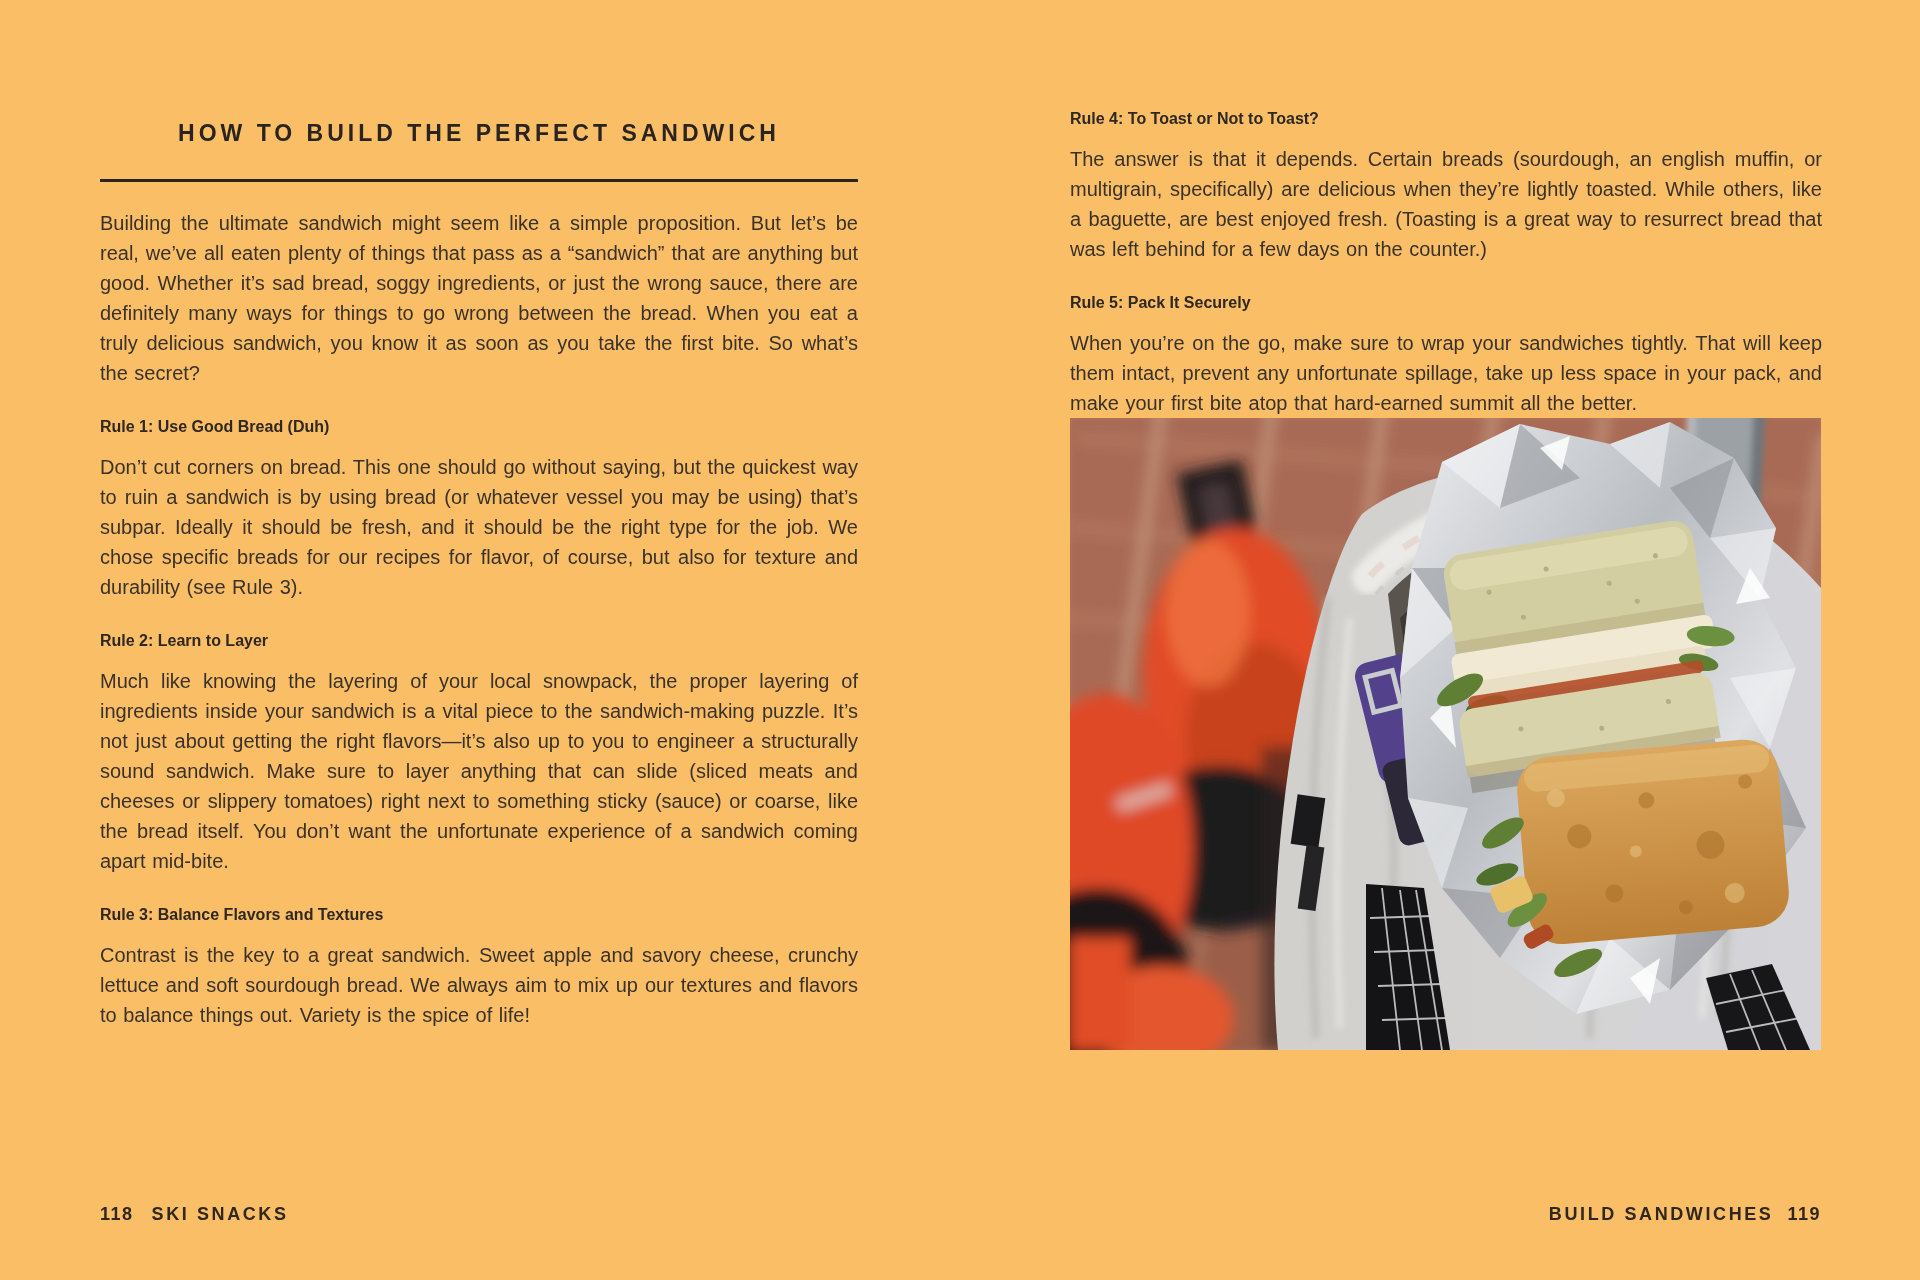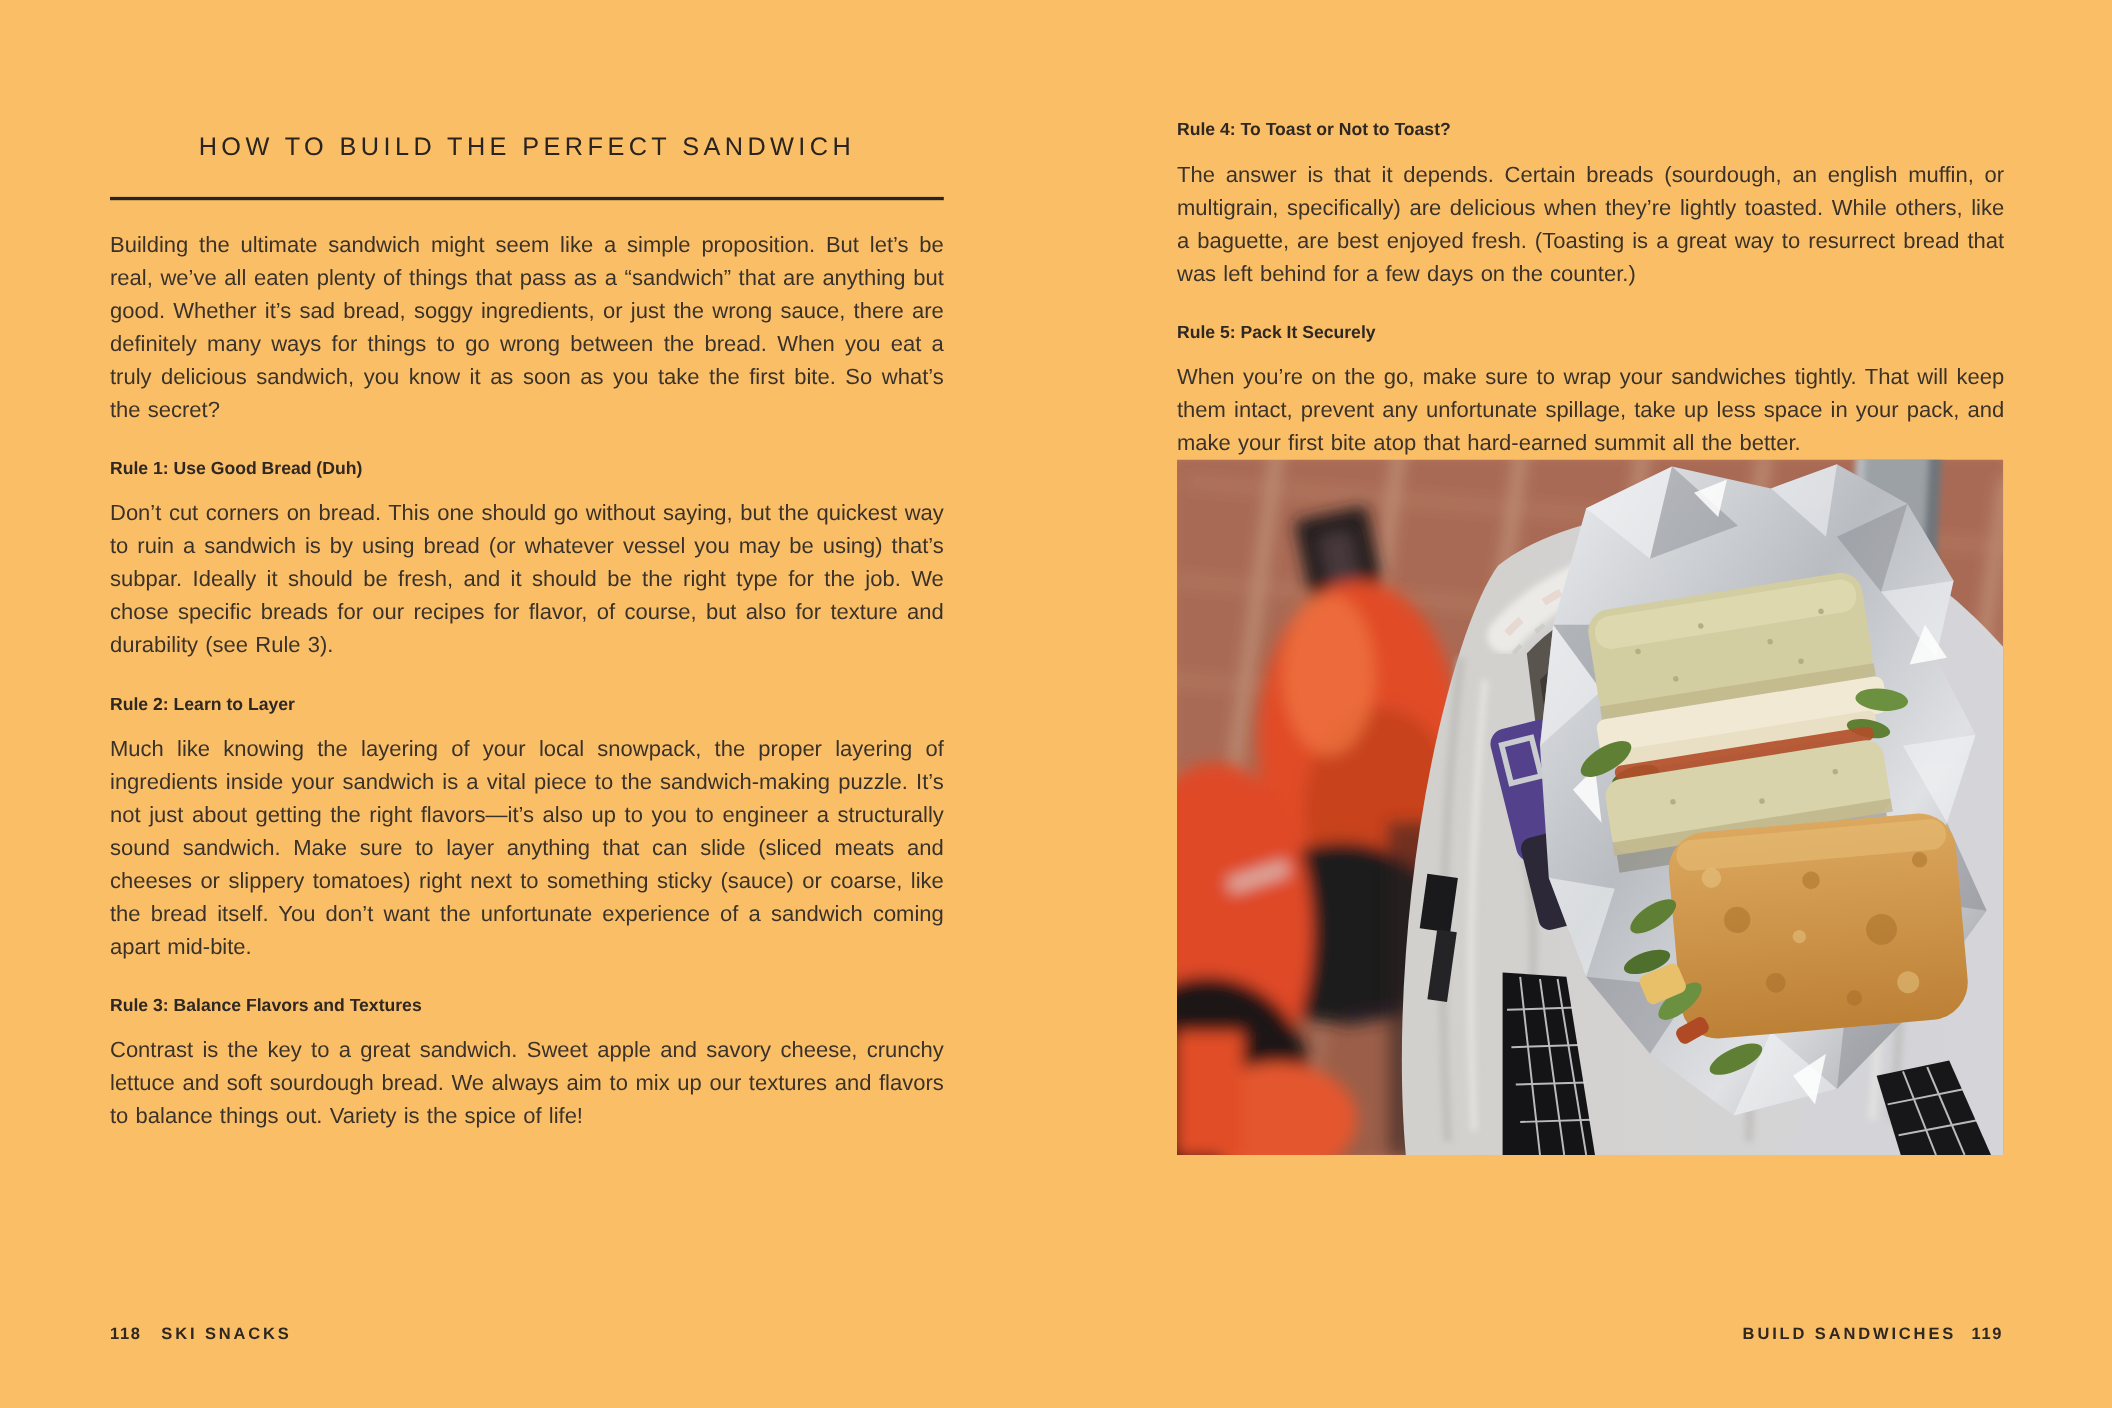--- a/index.html
+++ b/index.html
@@ -6,42 +6,42 @@
   body{
     width:1920px;height:1280px;position:relative;overflow:hidden;
     background:#fabe66;
     font-family:"Liberation Sans", sans-serif;
     color:#3a322a;
   }
   .spread{position:absolute;inset:0;}
   
   .left-col{position:absolute;left:100px;top:120px;width:758px;}
   .page-title{
-    font-size:23px;font-weight:400;letter-spacing:4px;text-align:center;
+    font-size:23px;font-weight:700;letter-spacing:4px;text-align:center;
     color:#2a2420;margin:0 0 32px 0;
   }
   .title-rule{border:none;border-top:3px solid #2a2420;margin:0 0 26px 0;}
   .body-text{
     font-size:20px;line-height:30px;text-align:justify;word-spacing:1px;
     margin:0;color:#3a322a;
   }
   .rule-heading{
     font-size:16px;font-weight:700;color:#2e2722;margin:30px 0 16px 0;
   }
   
   .right-col{position:absolute;left:1070px;top:110px;width:752px;}
   .right-col .rule-heading:first-child{margin-top:0;}
   .photo-caption{
     font-style:italic;font-size:19px;line-height:28px;color:#332b25;
     margin:56px 0 20px 0;text-align:left;
   }
   .photo-frame{width:751px;height:632px;display:block;}
   
   .footer{
-    position:absolute;top:1204px;font-size:15px;letter-spacing:2.6px;
+    position:absolute;top:1204px;font-size:18px;letter-spacing:2.6px;
     color:#2e2722;font-weight:700;white-space:nowrap;
   }
   .footer-left{left:100px;}
   .footer-right{right:99px;text-align:right;}
   .footer .pgnum{letter-spacing:1.5px;}
   .footer-left .pgnum{margin-right:18px;}
   .footer-right .pgnum{margin-left:14px;}
 </style>
 </head>
 <body>

